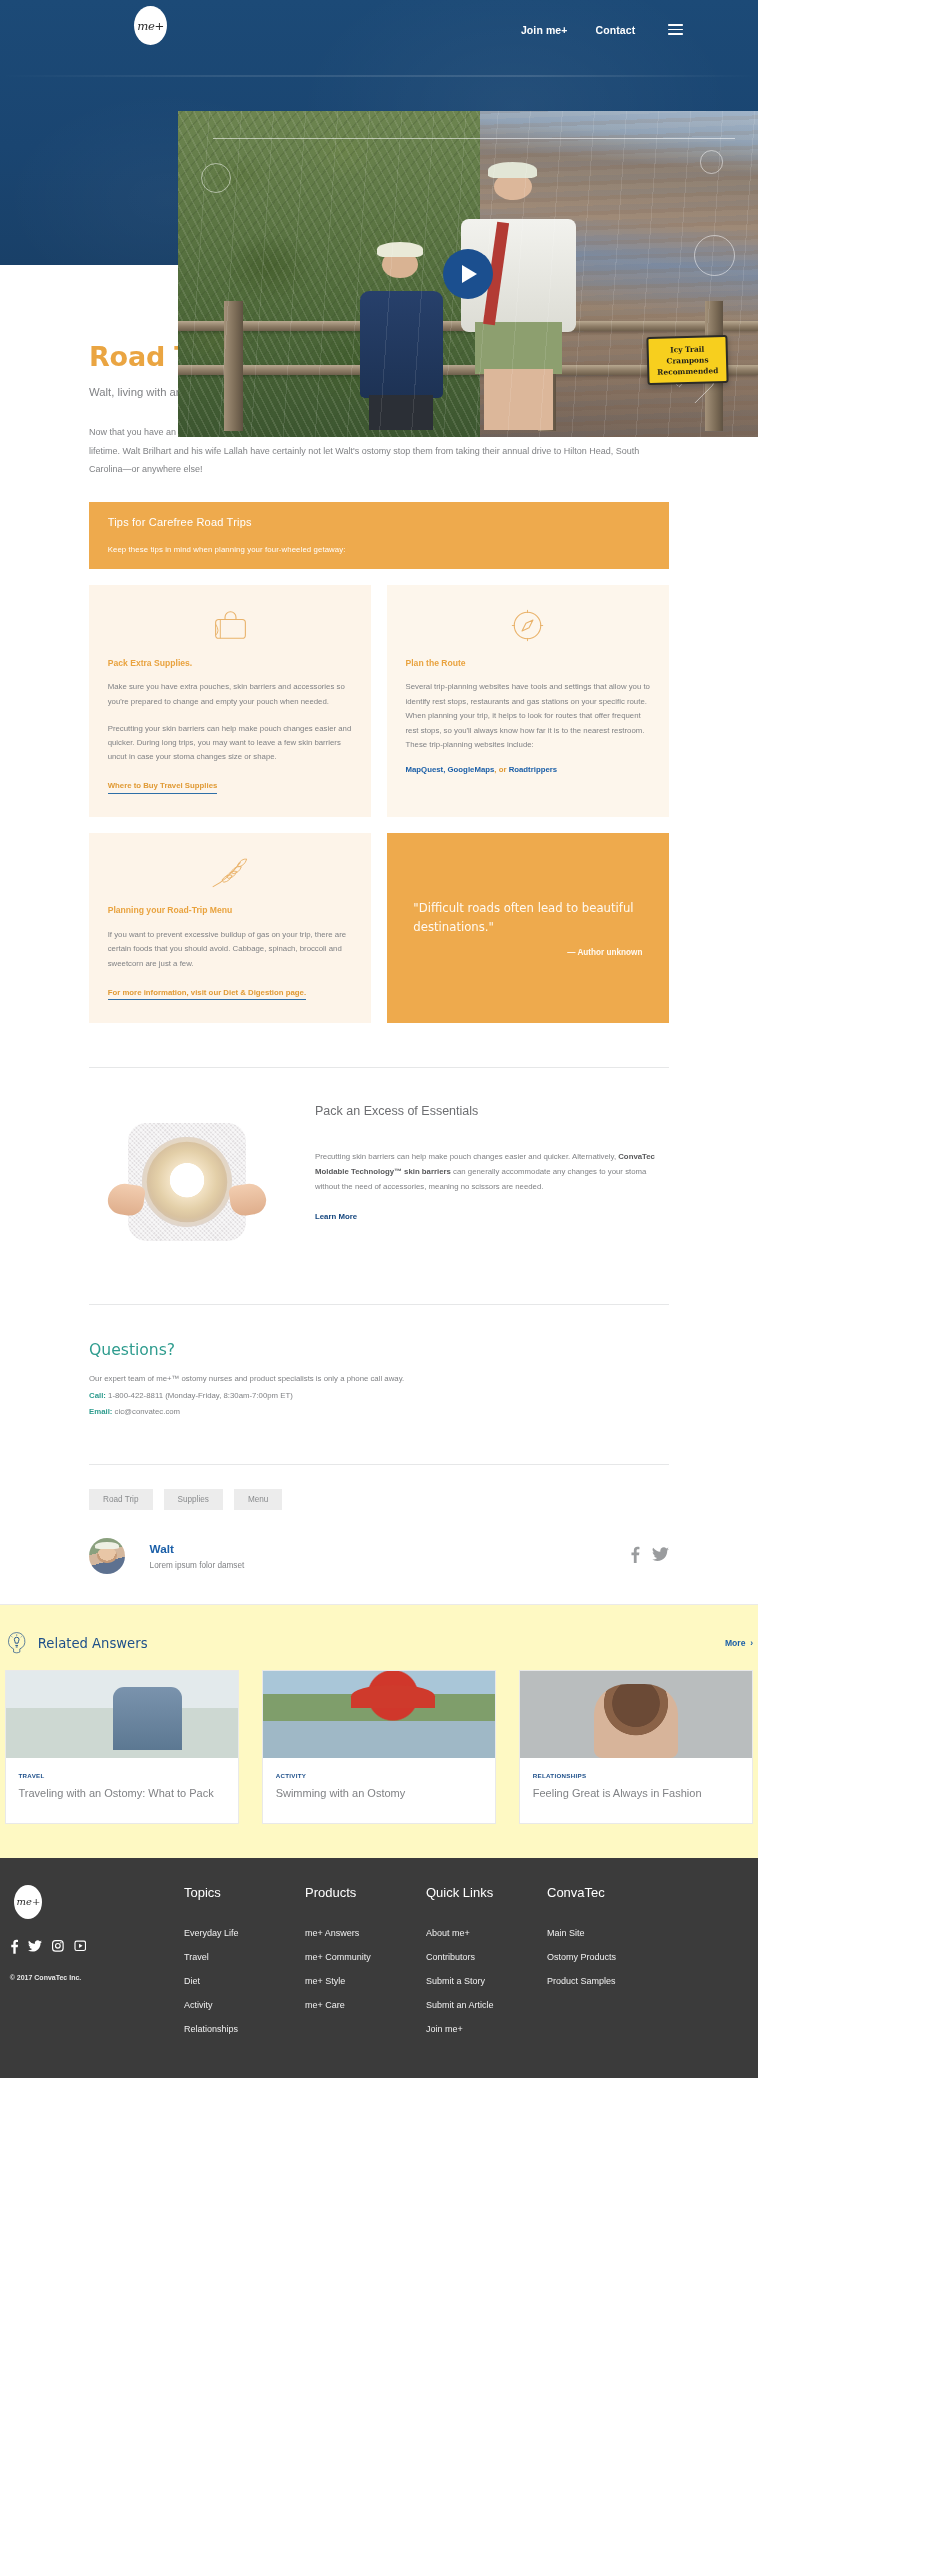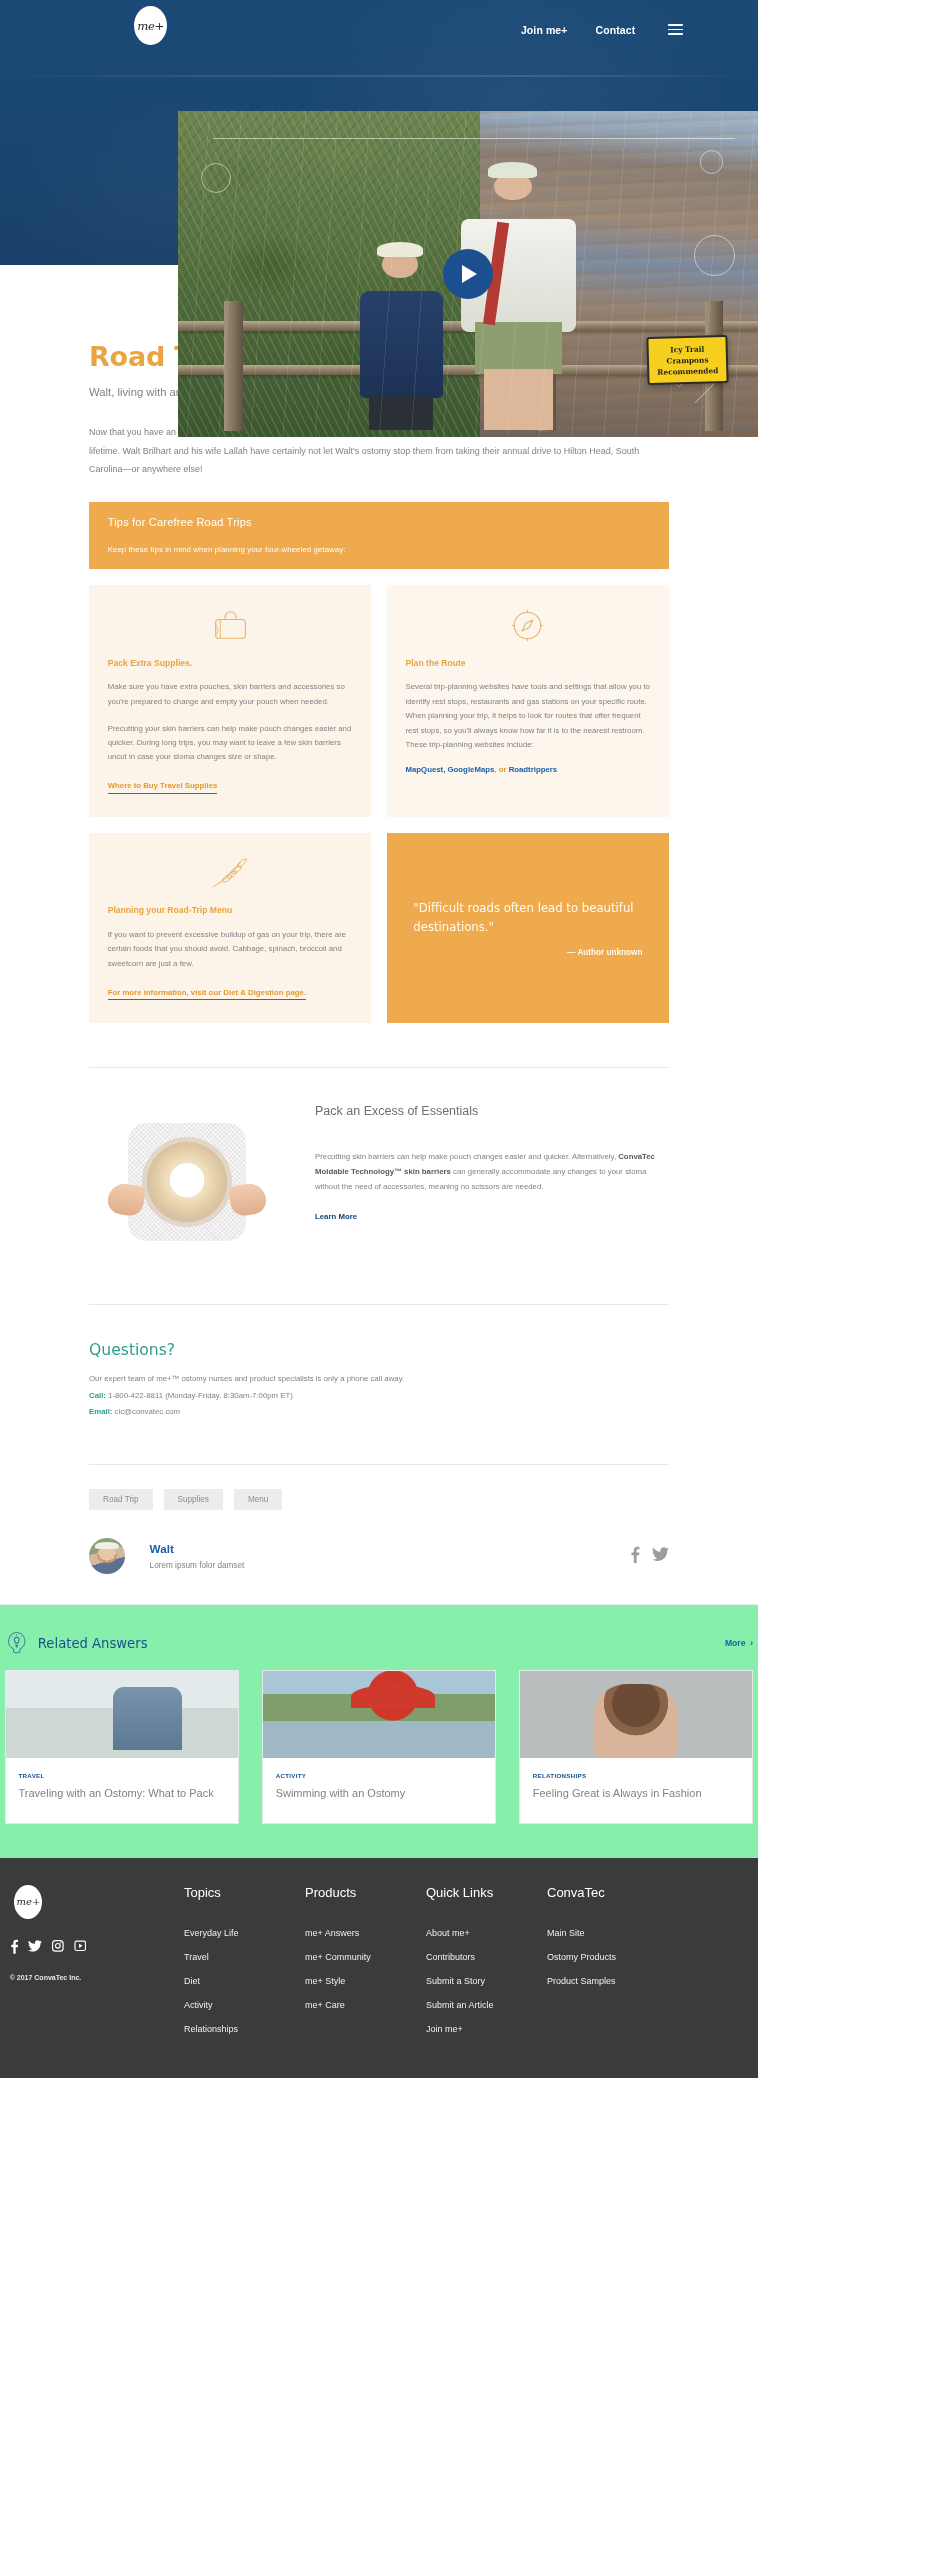--- a/index.html
+++ b/index.html
@@ -374,21 +374,21 @@
   }
   .avatar .hat { position:absolute; left: 17%; top: 12%; width: 66%; height: 20%; background:#eef0e4; border-radius: 50% 50% 20% 20%; z-index:2; }
   .author-meta { margin-left: 15.6px; }
   .author-name { color: #1b5fa8; font-weight: bold; font-size: 11.7px; }
   .author-sub { color: #808285; font-size: 8.2px; margin-top: 5.5px; }
   .socials { margin-left: auto; display: flex; gap: 12.5px; align-items: center; }
   .socials svg { fill: #9a9c9e; }
 
   
   .related {
-    background: #86efac;
+    background: #fef9c3;
     border-top: 0.8px solid #eaeaea;
     padding: 26.5px 0 34px;
   }
   .related-inner { width: 748px; margin: 0 auto; }
   .related-head { display: flex; align-items: center; }
   .bulb-icon { width: 23.4px; height: 23.4px; flex: none; }
   .related-head h3 {
     font-family: "DejaVu Sans", sans-serif;
     font-size: 13.2px;
     font-weight: normal;

